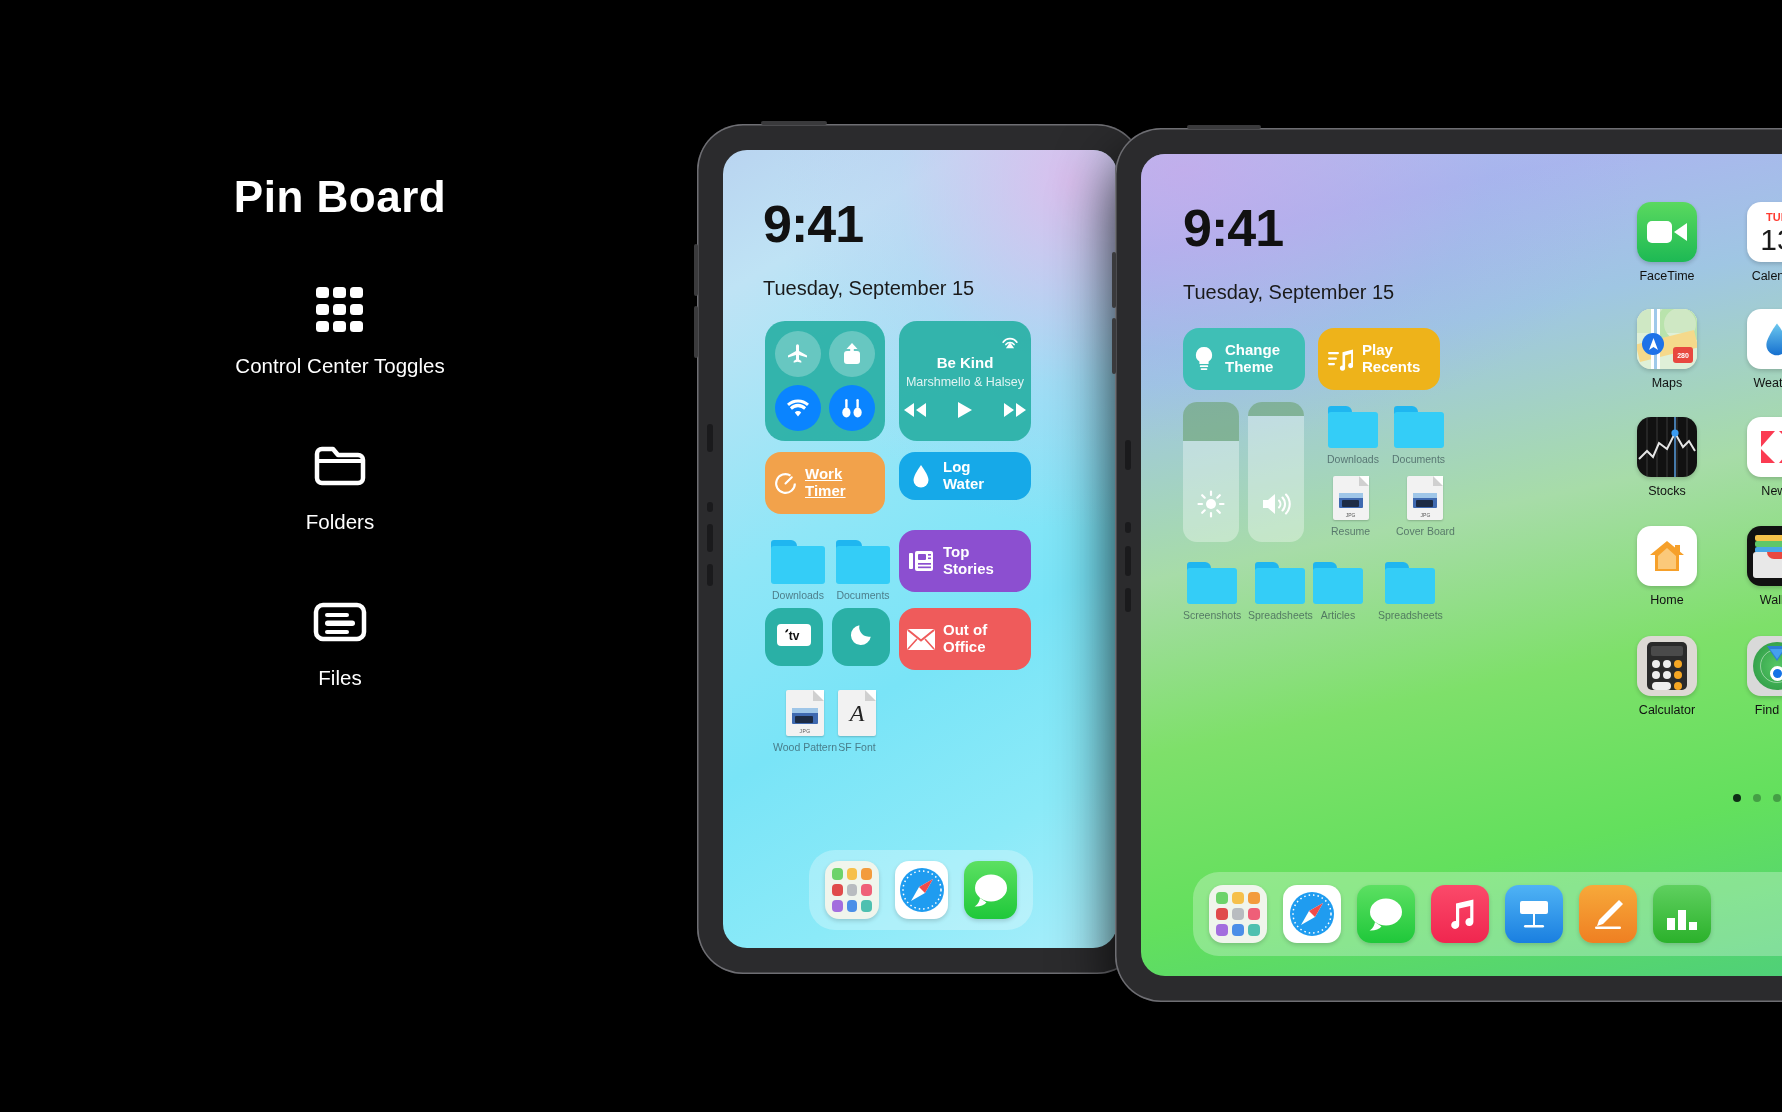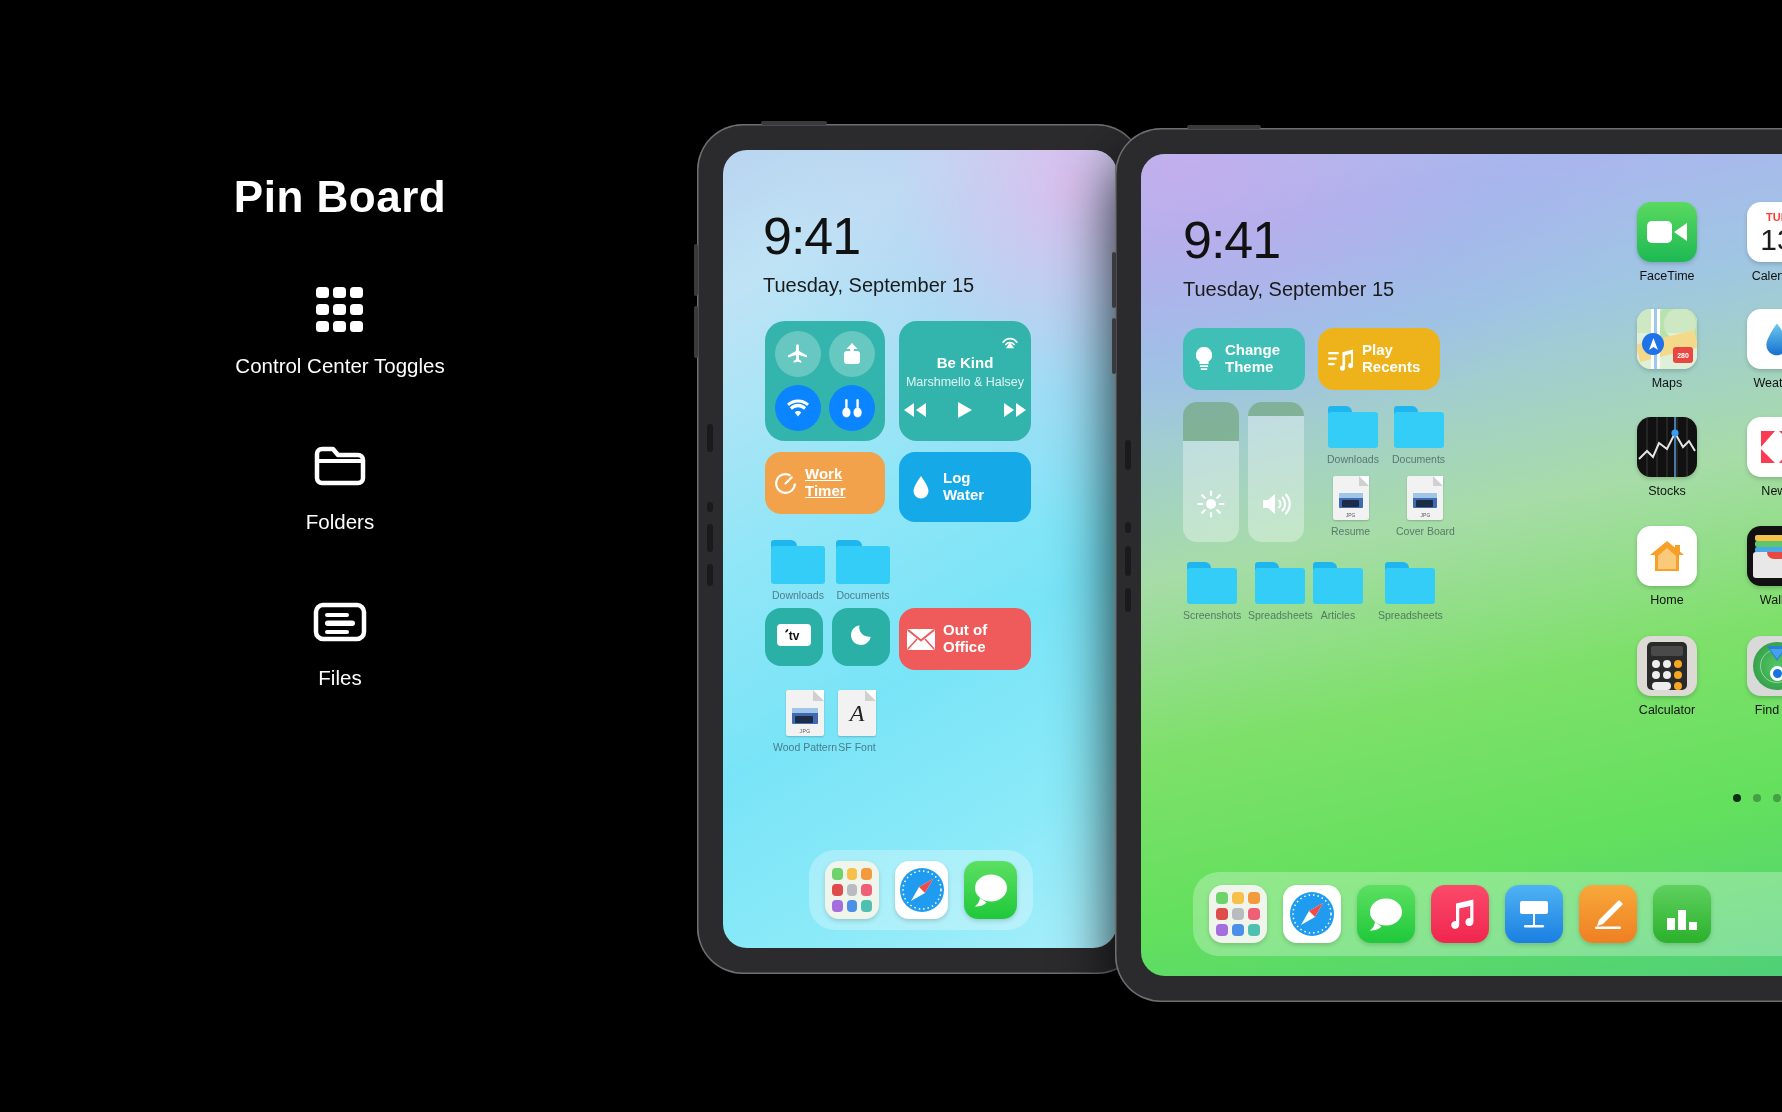--- a/index.html
+++ b/index.html
@@ -63,22 +63,22 @@
   .scr2::after{
     content:""; position:absolute; inset:0;
     background: radial-gradient(90% 46% at 6% 2%, rgba(198,168,235,.75) 0%, rgba(160,175,235,.25) 48%, rgba(255,255,255,0) 72%);
     pointer-events:none;
   }
 
   .screen-inner { position: absolute; inset: 0; z-index: 2; }
 
   
   .clock { position:absolute; }
-  .clock .time { font-size: 52px; font-weight: 400; color:#111; letter-spacing:-1px; line-height:1;margin-top:12px; }
-  .clock .date { font-size: 20px; color:#1a1a1a; margin-top: 12px; }
+  .clock .time { font-size: 52px; font-weight: 700; color:#111; letter-spacing:-1px; line-height:1; }
+  .clock .date { font-size: 20px; color:#1a1a1a; margin-top: 27px; }
 
   
   .w { position:absolute; border-radius: 16px; display:flex; align-items:center; }
   .w-label { font-size: 15px; font-weight:600; color:#fff; line-height:1.12; }
   .w-ico { display:flex; align-items:center; justify-content:center; flex:none; }
 
   
   .toggle-block { position:absolute; border-radius:20px; background: rgba(42,176,166,.93); }
   .t-circ { position:absolute; border-radius:50%; display:flex; align-items:center; justify-content:center; }
   .t-dim { background: rgba(255,255,255,.26); }
@@ -252,21 +252,21 @@
           <div class="w-ico" style="width:40px;">
             <svg width="25" height="25" viewBox="0 0 24 24" fill="none" stroke="#fff" stroke-width="2">
               <path d="M21 12a9 9 0 1 1-4.2-7.6"></path>
                 <path d="M12 12 L18 6" stroke-linecap="round"></path>
             </svg>
           </div>
           <div class="w-label" style="white-space:pre-line;text-decoration:underline;">Work
 Timer</div>
         </div>
 
-        <div class="w" style="left:176px; top:302px; width:132px; height:70px; background:#16a9e8;">
+        <div class="w" style="left:176px; top:302px; width:132px; height:48px; background:#16a9e8;">
           <div class="w-ico" style="width:44px;">
             <svg width="18" height="24" viewBox="0 0 18 24" fill="#fff">
                 <path d="M9 1 C9 1 16.5 11 16.5 16 A7.5 7.5 0 0 1 1.5 16 C1.5 11 9 1 9 1Z"></path>
               </svg>
           </div>
           <div class="w-label" style="white-space:pre-line;">Log
 Water</div>
         </div>
 
         <div class="fitem" style="left:48px; top:390px;">
@@ -277,20 +277,37 @@
           <div class="cap">Downloads</div>
         </div>
         <div class="fitem" style="left:113px; top:390px;">
           <div class="folder" style="width:54px;height:44px;">
             <div class="tab" style="width:26px;height:9px;"></div>
             <div class="body" style="top:6px;width:54px;height:38px;"></div>
           </div>
           <div class="cap">Documents</div>
         </div>
 
+        <div class="w" style="left:176px; top:380px; width:132px; height:62px; background:#8c4fd0;">
+          <div class="w-ico" style="width:44px;">
+            <svg width="26" height="24" viewBox="0 0 26 24" fill="#fff">
+              <rect x="1" y="4" width="4" height="16" rx="1"></rect>
+              <rect x="7" y="2" width="18" height="20" rx="2"></rect>
+              <g fill="#8c4fd0">
+                  <rect x="10" y="5" width="8" height="6" rx="1"></rect>
+              <rect x="20" y="5" width="3" height="1.6"></rect>
+                  <rect x="20" y="8.5" width="3" height="1.6"></rect>
+              <rect x="10" y="14" width="13" height="1.7"></rect>
+                  <rect x="10" y="17.5" width="13" height="1.7"></rect>
+                </g>
+            </svg>
+          </div>
+          <div class="w-label" style="white-space:pre-line;">Top
+Stories</div>
+        </div>
 
         <div class="w" style="left:42px; top:458px; width:58px; height:58px; background:#2ab0a6; justify-content:center;">
           <div>
             <svg width="34" height="22" viewBox="0 0 34 22">
                 <rect x="0" y="0" width="34" height="22" rx="4" fill="#fff"></rect>
               <text x="17" y="16" font-family="'Liberation Sans',sans-serif" font-size="12" font-weight="bold" fill="#111" text-anchor="middle">tv</text>
               <path d="M9 6.5c.5-.8 1.4-1.4 2.2-1.4 .1 .9-.3 1.8-.8 2.4-.5 .6-1.3 1.1-2.1 1-.1-.9 .3-1.7 .7-2z" fill="#111"></path>
             </svg>
           </div>
         </div>

